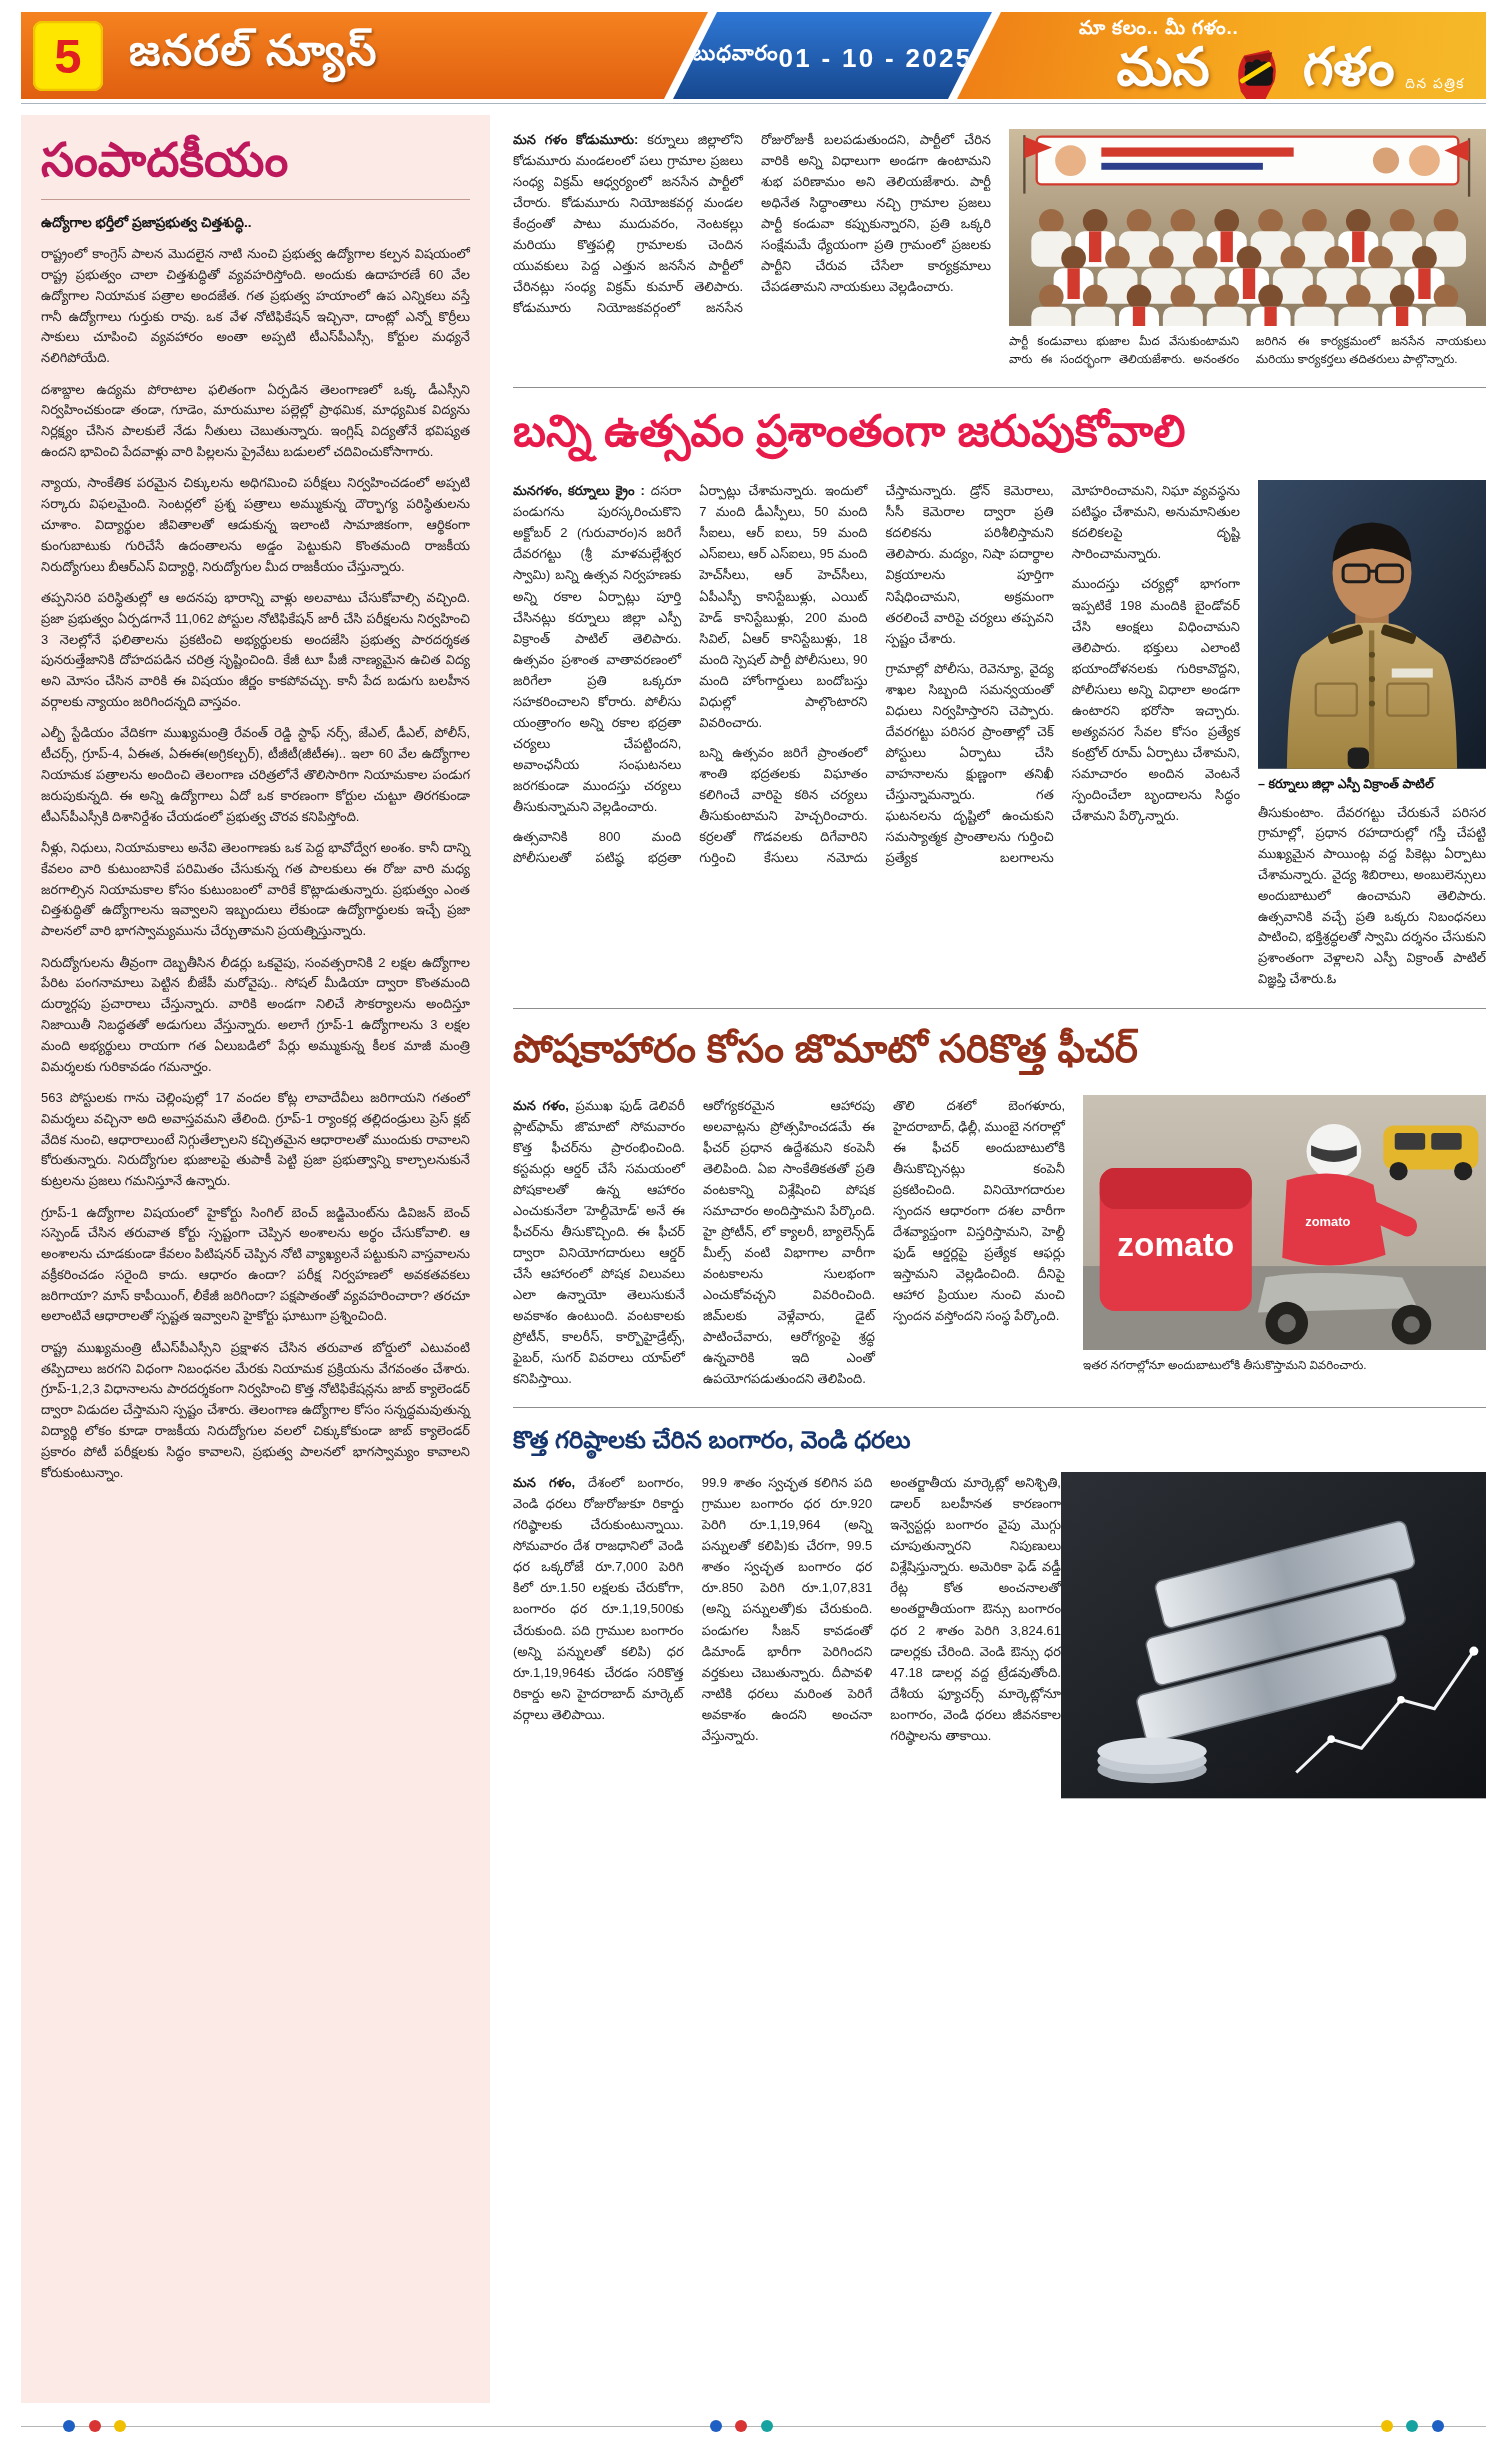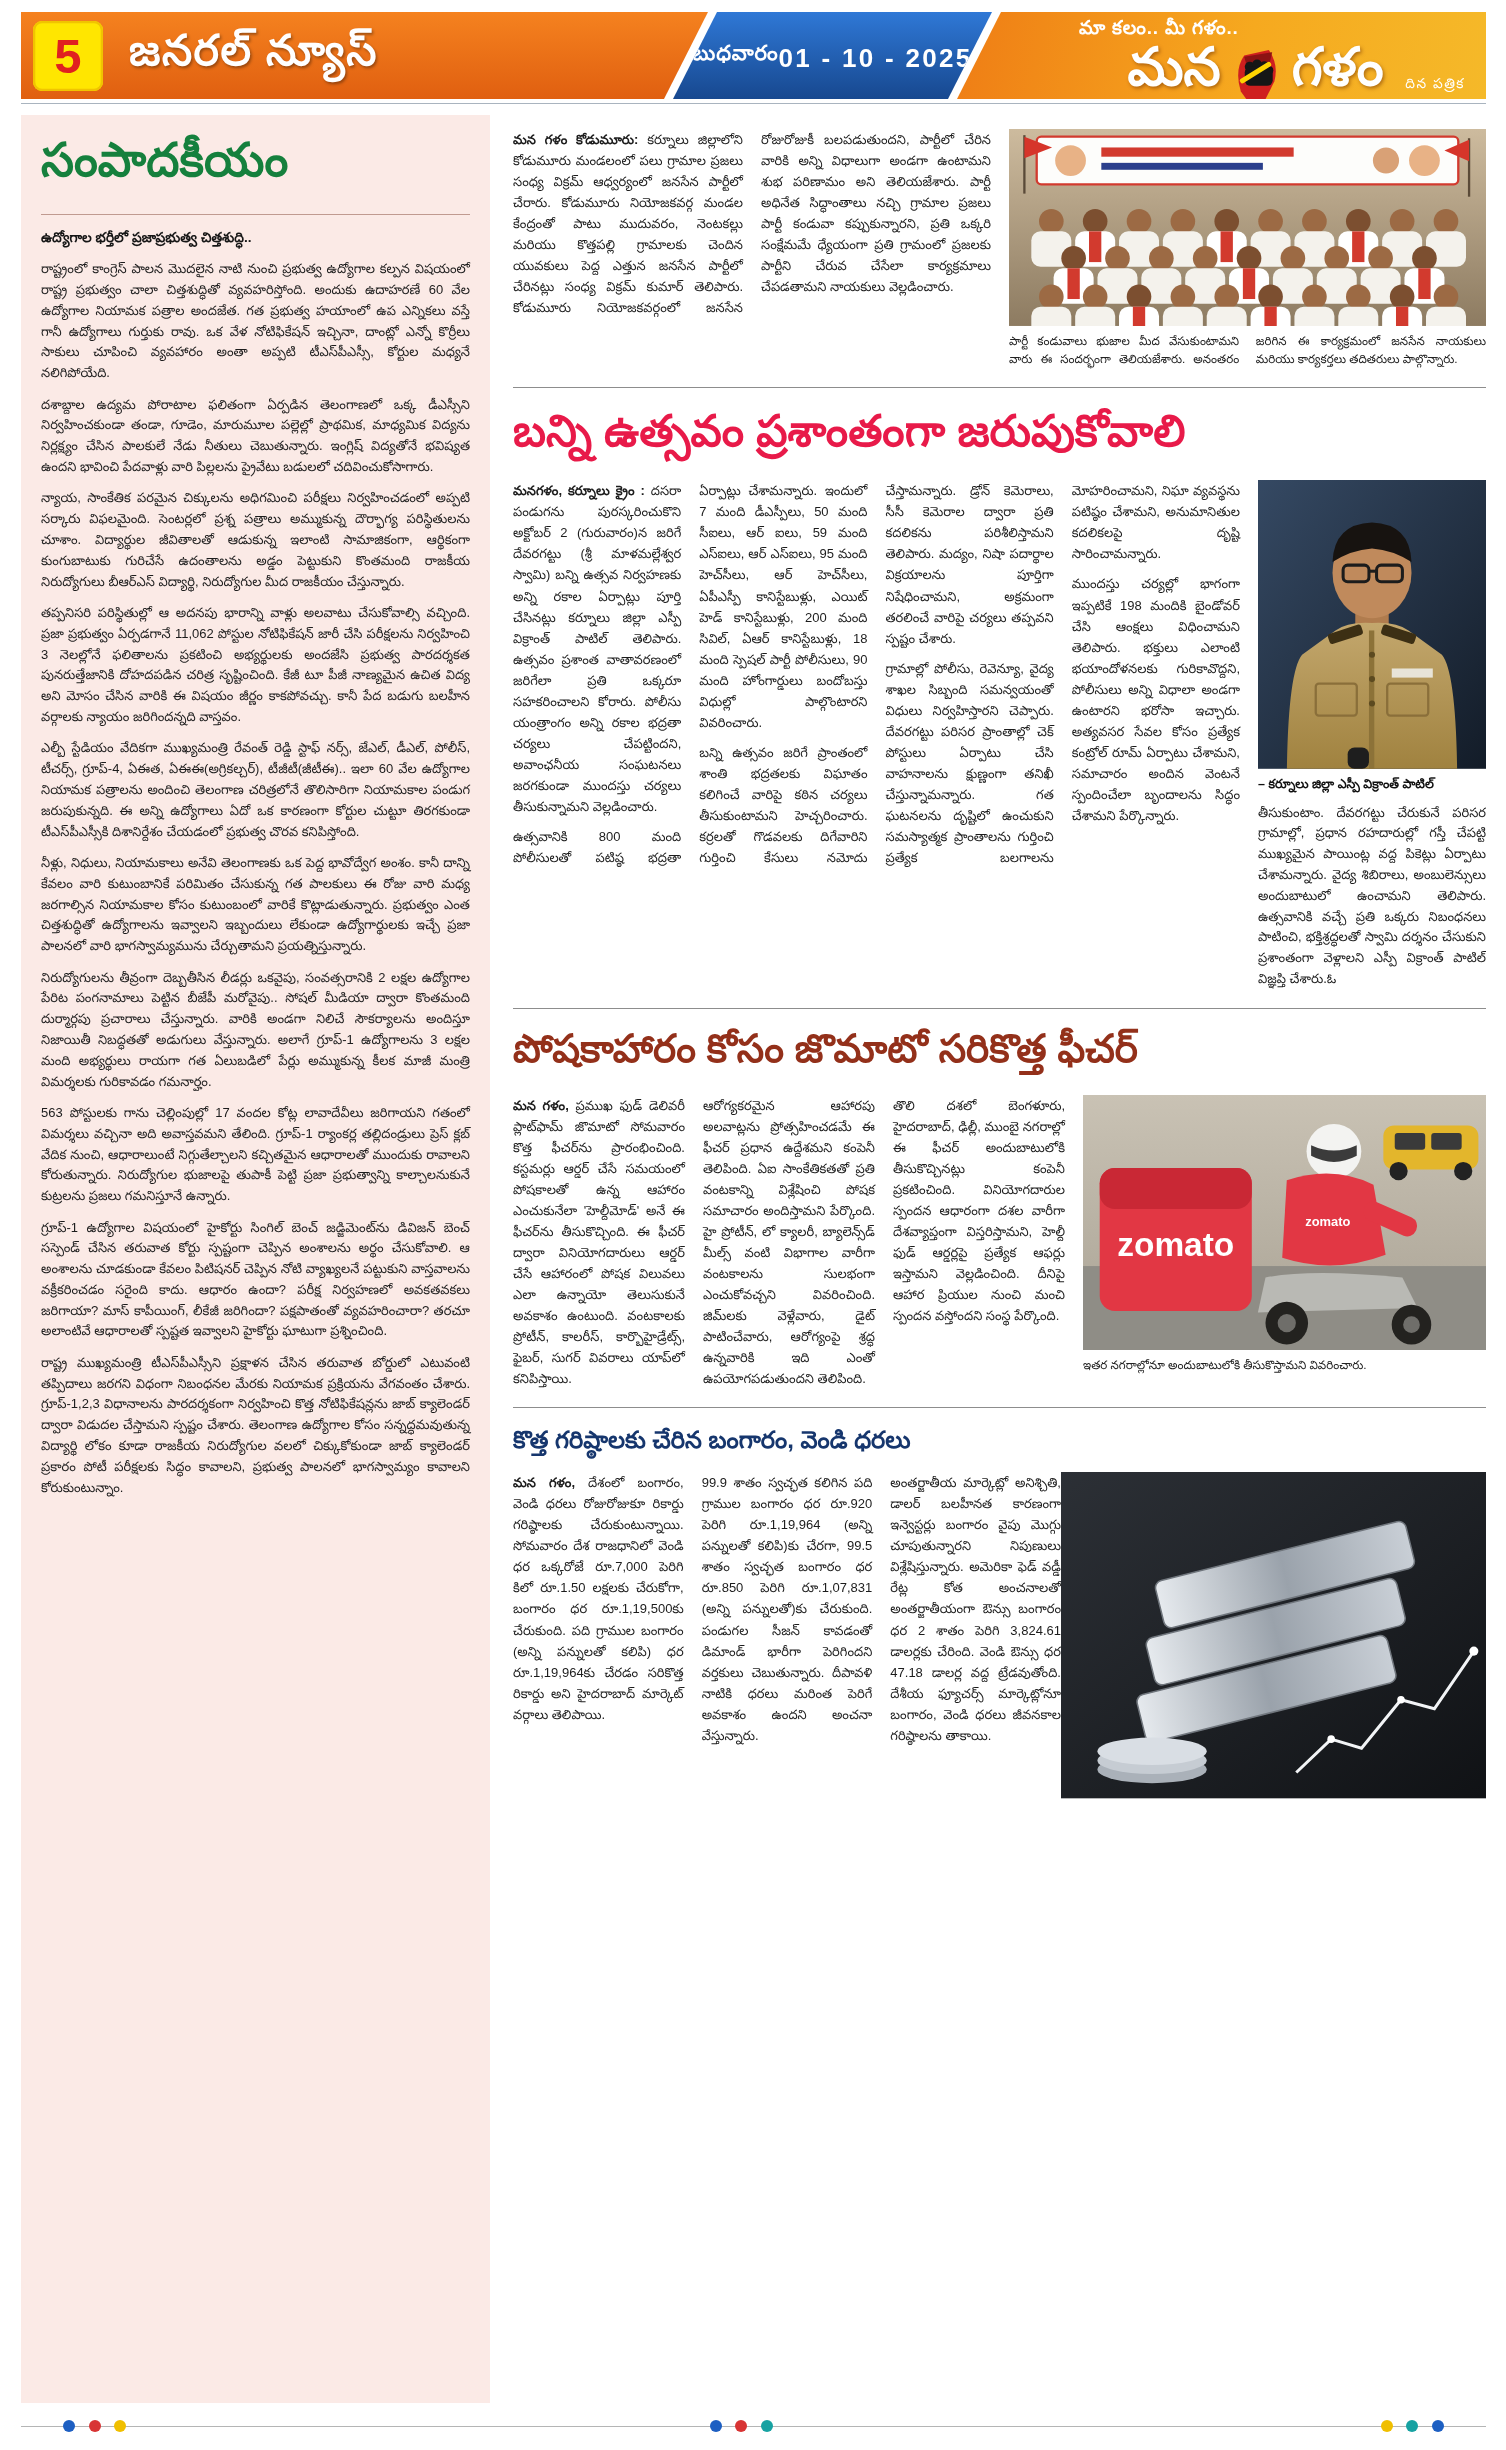--- a/index.html
+++ b/index.html
@@ -16,29 +16,29 @@
     font-size:49px;font-weight:bold;color:#e02020;box-shadow:inset 0 0 0 2.3px #f0c400}
   .section-title{color:#fff;font-size:43px;font-weight:bold;letter-spacing:1.5px;text-shadow:1.5px 2.3px 3px rgba(0,0,0,.35)}
   .seg-mid{left:652px;width:319px;background:linear-gradient(180deg,#2f78d6,#17488f);
     clip-path:polygon(44px 0,100% 0,calc(100% - 44px) 100%,0 100%);
     display:flex;align-items:center;justify-content:center;color:#fff}
   .day{font-size:21px;font-weight:bold;letter-spacing:0.8px}
   .date{font-size:26px;font-weight:bold;margin-top:6px;letter-spacing:2.3px}
   .seg-right{left:936px;right:0;background:linear-gradient(100deg,#ef7d15,#f6a91f 55%,#f5b929)}
   .seg-right{clip-path:polygon(44px 0,100% 0,100% 100%,0 100%)}
   .tagline{position:absolute;top:5.3px;left:122px;color:#fff;font-size:19px;font-weight:bold;letter-spacing:0.8px}
-  .brand{position:absolute;top:24px;left:68px;right:0;display:flex;align-items:center;justify-content:center;gap:12px}
+  .brand{position:absolute;top:24px;left:68px;right:0;display:flex;align-items:center;justify-content:center;gap:23px}
   .brand-word{color:#fff;font-size:53px;font-weight:bold;text-shadow:1.5px 2.3px 3.8px rgba(110,45,0,.5)}
   .brand-fist{width:47px;height:55px;flex:0 0 auto}
   .brand-sub{position:absolute;bottom:3.8px;right:21px;color:#fff;font-size:13.7px;letter-spacing:1.5px}
   .header-rule{position:absolute;left:21px;right:21px;top:103px;border-top:1.5px solid #a9b4bf}
 
   
   .editorial{position:absolute;left:21px;top:115px;width:469px;bottom:47px;background:#fbeae6;padding:16.7px 20px;overflow:hidden}
-  .editorial h1{color:#15803d;font-size:47px;font-weight:bold;padding-bottom:15px;border-bottom:1.5px solid #c09a90;margin-bottom:15px}
+  .editorial h1{color:#be185d;font-size:47px;font-weight:bold;border-bottom:1.5px solid #c09a90;margin-bottom:15px}
   .ed-lede{font-weight:bold;font-size:13.7px;margin-bottom:10.6px;color:#151515}
   .editorial p.ed-para{font-size:13px;line-height:1.6;text-align:justify;color:#1c1c1c;margin-bottom:10.6px}
 
   
   .main{position:absolute;left:513px;top:115px;right:21px;bottom:30px;overflow:hidden}
   .headline1{color:#0c7f8d;font-size:36px;line-height:1.3;font-weight:bold}
   .headline2{color:#e81a49;font-size:44px;font-weight:bold}
   .headline3{color:#93301a;font-size:39px;font-weight:bold}
   .headline4{color:#16366d;font-size:24px;font-weight:bold}
   .art-rule{border:none;border-top:1.5px solid #8d8d8d;margin:18px 0}

